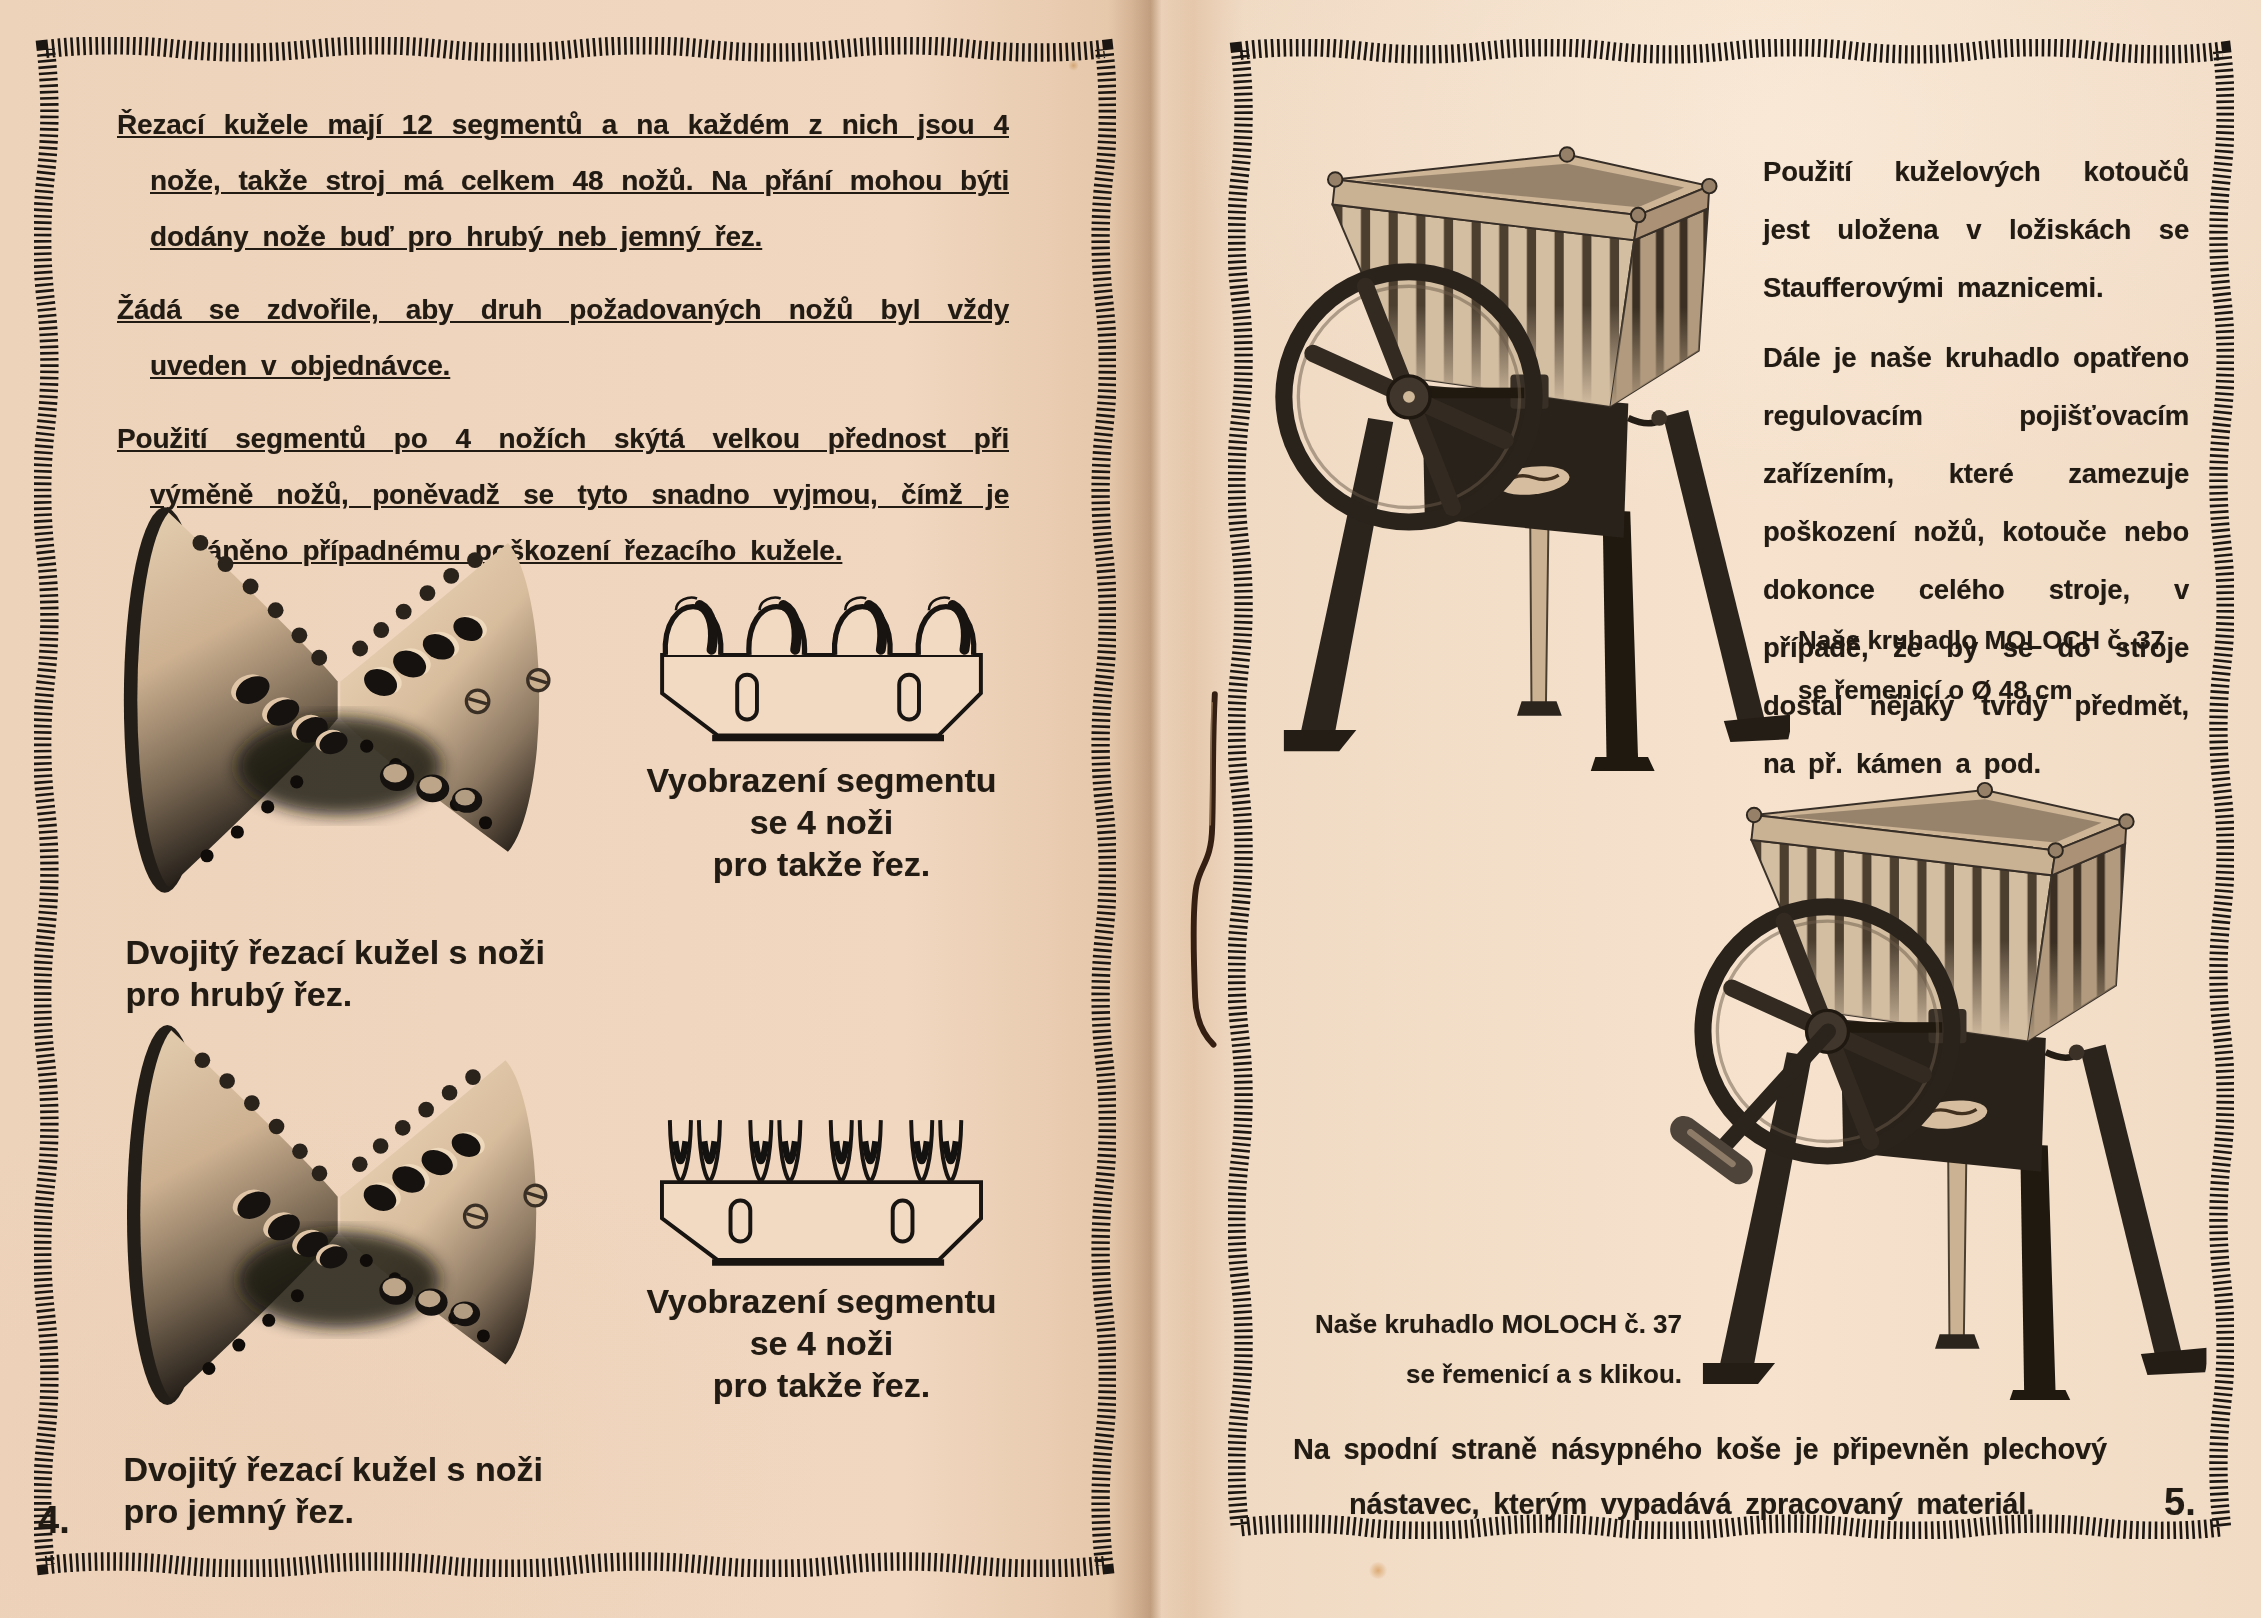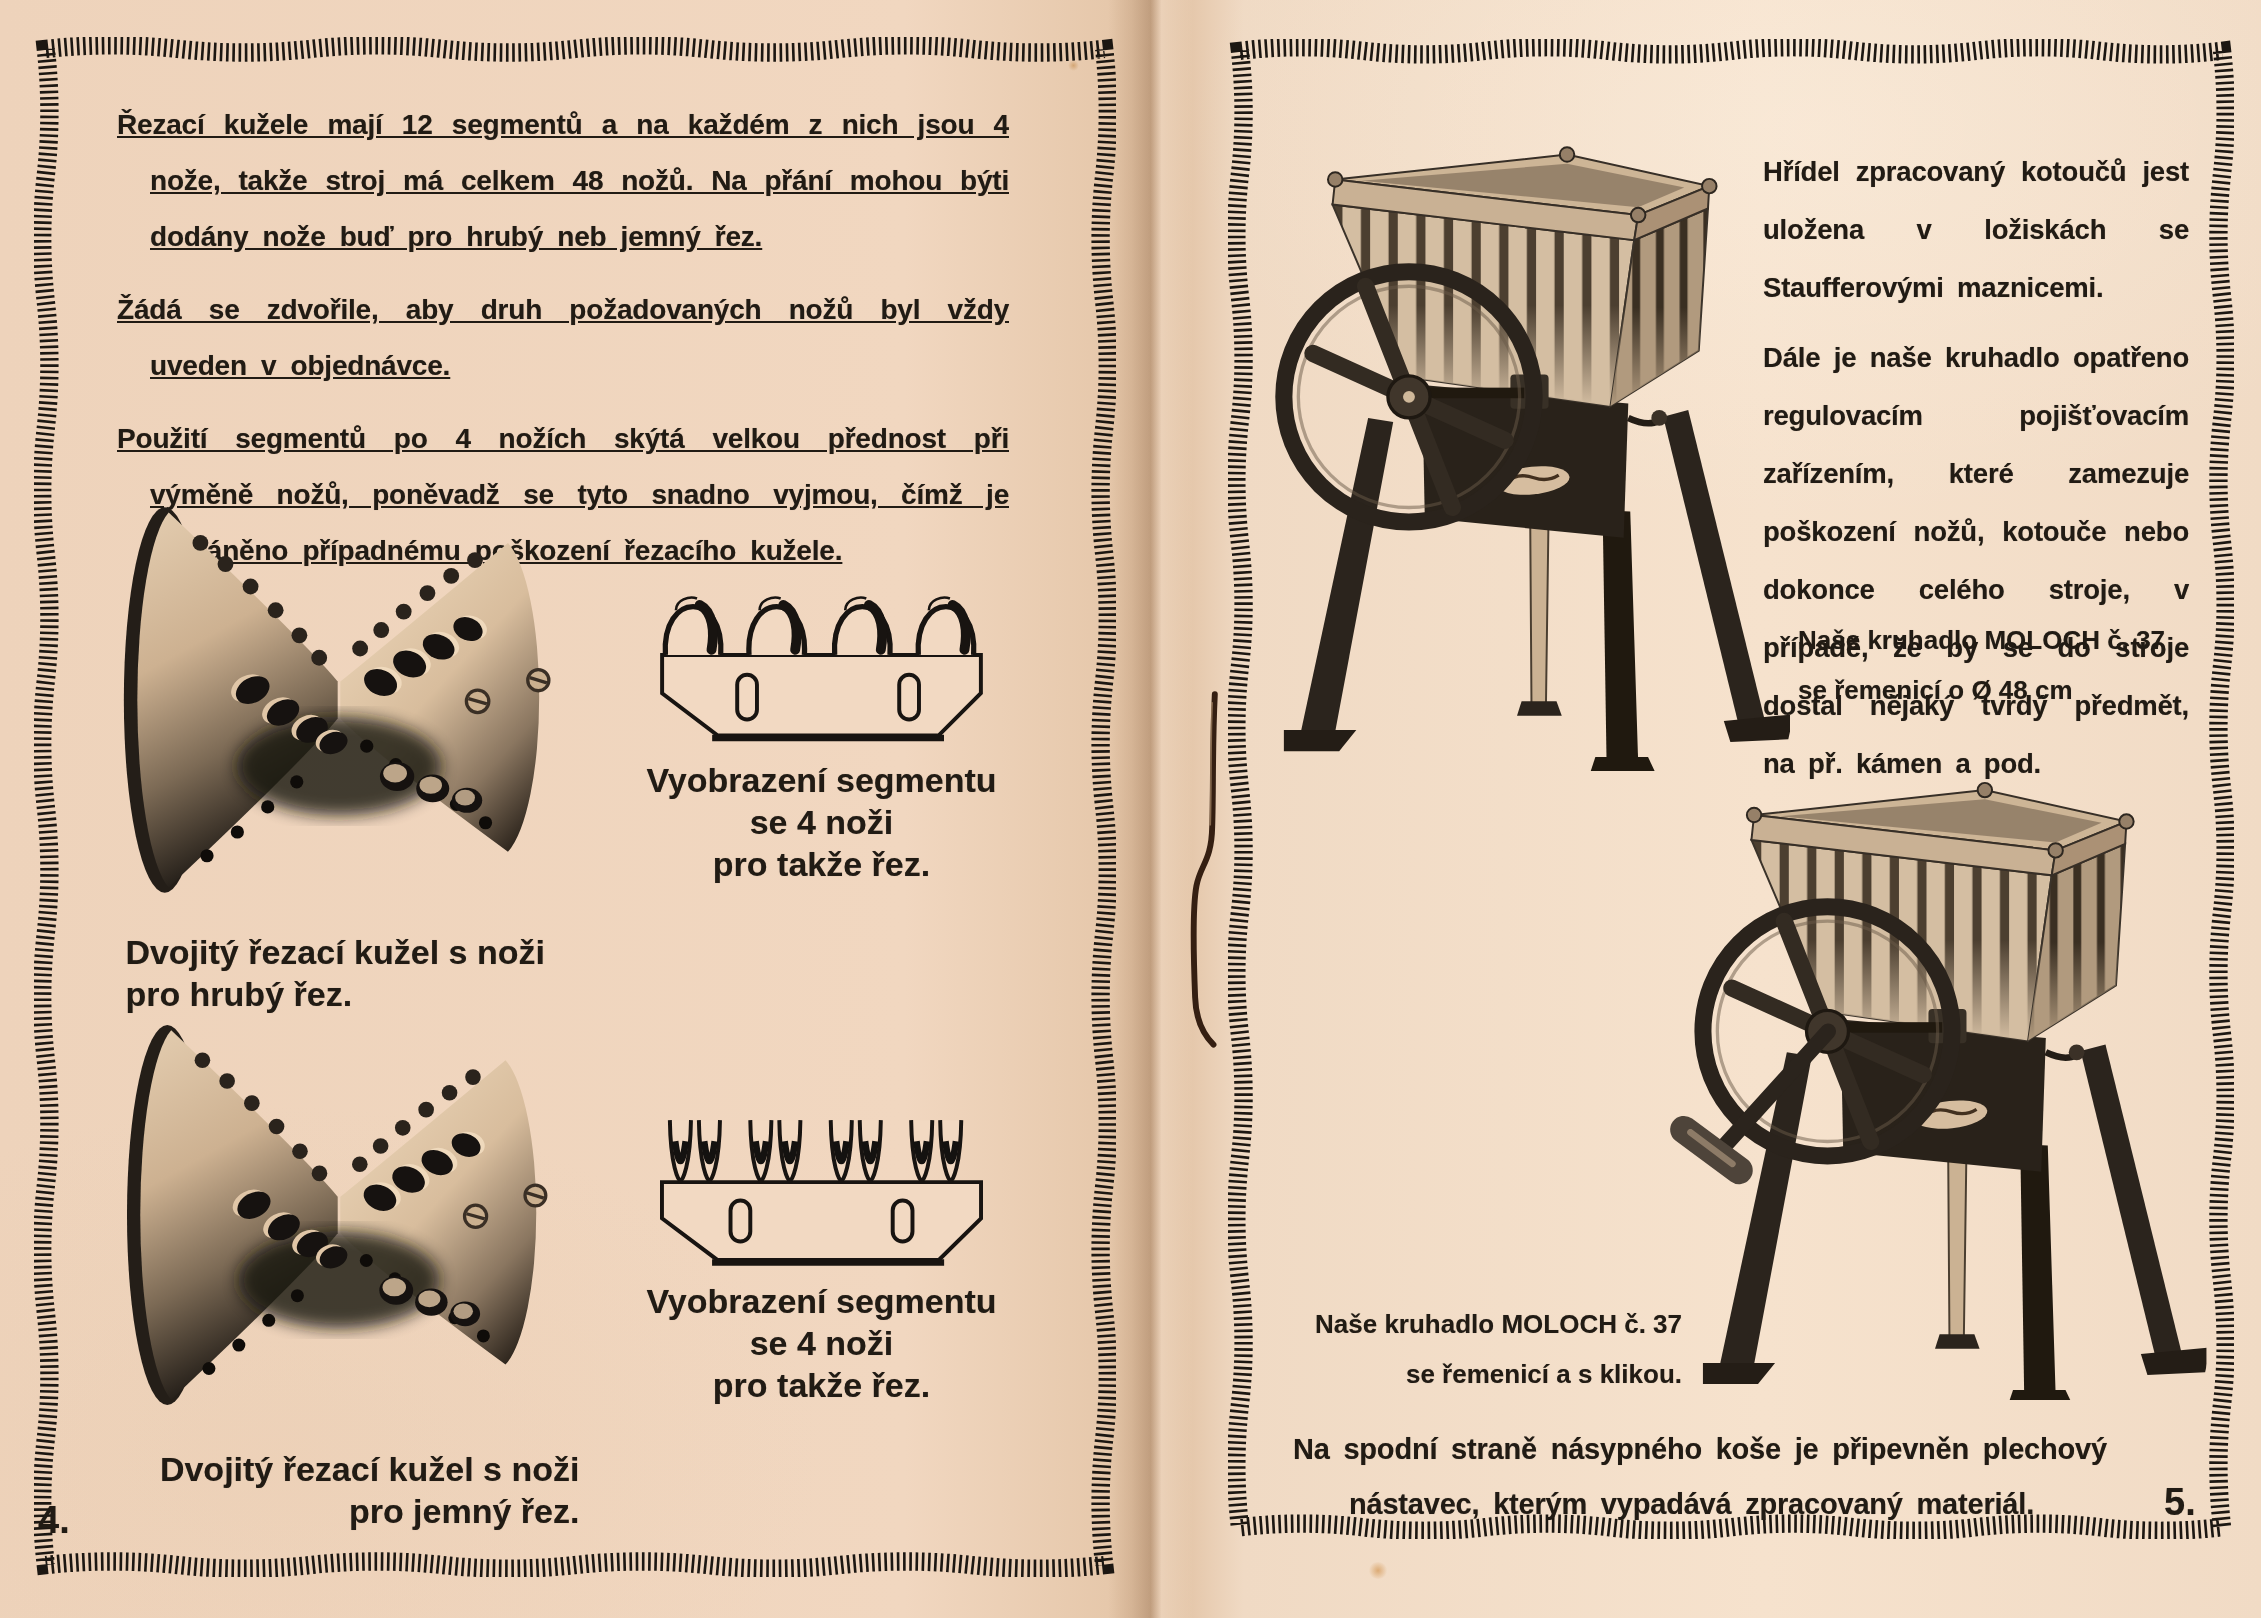--- a/index.html
+++ b/index.html
@@ -322,34 +322,34 @@
 
 <svg class="abs" style="left:643px;top:1103px" width="357" height="178" viewBox="0 0 545 272">
   <use href="#segFineSym" width="545" height="272"></use>
 </svg>
 
 <div class="abs cap" style="left:643px;top:1280px;width:357px">
   <div>Vyobrazení segmentu se 4 noži</div>
   <div>pro takže řez.</div>
 </div>
 
-<div class="abs cap" style="left:93px;top:1448px;width:472px;text-align:right;padding-left:14.4px">Dvojitý řezací kužel s noži pro jemný řez.</div>
+<div class="abs cap" style="left:109px;top:1448px;width:472px;text-align:left;padding-left:14.4px">Dvojitý řezací kužel s noži pro jemný řez.</div>
 
 <div class="abs pagenum" style="left:38px;top:1499px">4.</div>
 
 <svg class="abs" style="left:1228px;top:39px" width="1006" height="1500" viewBox="0 0 1534 2288">
   <path d="M 18,18 q 93.625,-11 187.25,0 q 93.625,11 187.25,0 q 93.625,-11 187.25,0 q 93.625,11 187.25,0 q 93.625,-11 187.25,0 q 93.625,11 187.25,0 q 93.625,-11 187.25,0 q 93.625,11 187.25,0 q 11,93.83333333333333 0,187.66666666666666 q -11,93.83333333333333 0,187.66666666666666 q 11,93.83333333333333 0,187.66666666666666 q -11,93.83333333333333 0,187.66666666666666 q 11,93.83333333333333 0,187.66666666666666 q -11,93.83333333333333 0,187.66666666666666 q 11,93.83333333333333 0,187.66666666666666 q -11,93.83333333333333 0,187.66666666666666 q 11,93.83333333333333 0,187.66666666666666 q -11,93.83333333333333 0,187.66666666666666 q 11,93.83333333333333 0,187.66666666666666 q -11,93.83333333333333 0,187.66666666666666 q -93.625,11 -187.25,0 q -93.625,-11 -187.25,0 q -93.625,11 -187.25,0 q -93.625,-11 -187.25,0 q -93.625,11 -187.25,0 q -93.625,-11 -187.25,0 q -93.625,11 -187.25,0 q -93.625,-11 -187.25,0 q -11,-93.83333333333333 0,-187.66666666666666 q 11,-93.83333333333333 0,-187.66666666666666 q -11,-93.83333333333333 0,-187.66666666666666 q 11,-93.83333333333333 0,-187.66666666666666 q -11,-93.83333333333333 0,-187.66666666666666 q 11,-93.83333333333333 0,-187.66666666666666 q -11,-93.83333333333333 0,-187.66666666666666 q 11,-93.83333333333333 0,-187.66666666666666 q -11,-93.83333333333333 0,-187.66666666666666 q 11,-93.83333333333333 0,-187.66666666666666 q -11,-93.83333333333333 0,-187.66666666666666 q 11,-93.83333333333333 0,-187.66666666666666 Z" fill="none" stroke="#1c1712" stroke-width="28" stroke-dasharray="4 5.5"></path>
 </svg>
 
 <svg class="abs" style="left:1269px;top:108px" width="521" height="666" viewBox="0 0 795 1015">
   <use href="#machineSym" width="795" height="1015"></use>
 </svg>
 
 <div class="abs rpara" style="left:1763px;top:143px;width:426px">
-  <p>Hřídel zpracovaný kotoučů jest uložena v ložiskách se Staufferovými maznicemi.</p>
+  <p>Použití kuželových kotoučů jest uložena v ložiskách se Staufferovými maznicemi.</p>
   <p>Dále je naše kruhadlo opatřeno regulovacím pojišťovacím zařízením, které zamezuje poškození nožů, kotouče nebo dokonce celého stroje, v případě, že by se do stroje dostal nějaký tvrdý předmět, na př. kámen a pod.</p>
 </div>
 
 <div class="abs capL" style="left:1798px;top:615px;width:403px">
   <div>Naše kruhadlo MOLOCH č. 37</div>
   <div>se řemenicí o Ø 48 cm</div>
 </div>
 
 <svg class="abs" style="left:1659px;top:744px" width="554" height="656" viewBox="0 0 845 1000">
   <use href="#machineSym" x="45" y="0" width="790" height="1010"></use>

